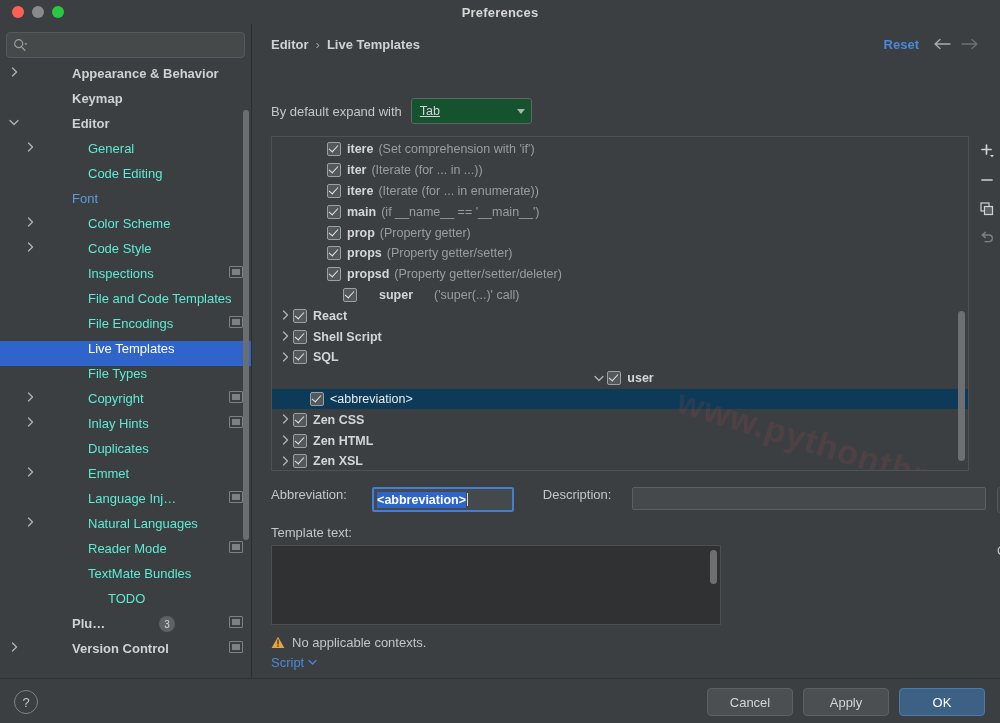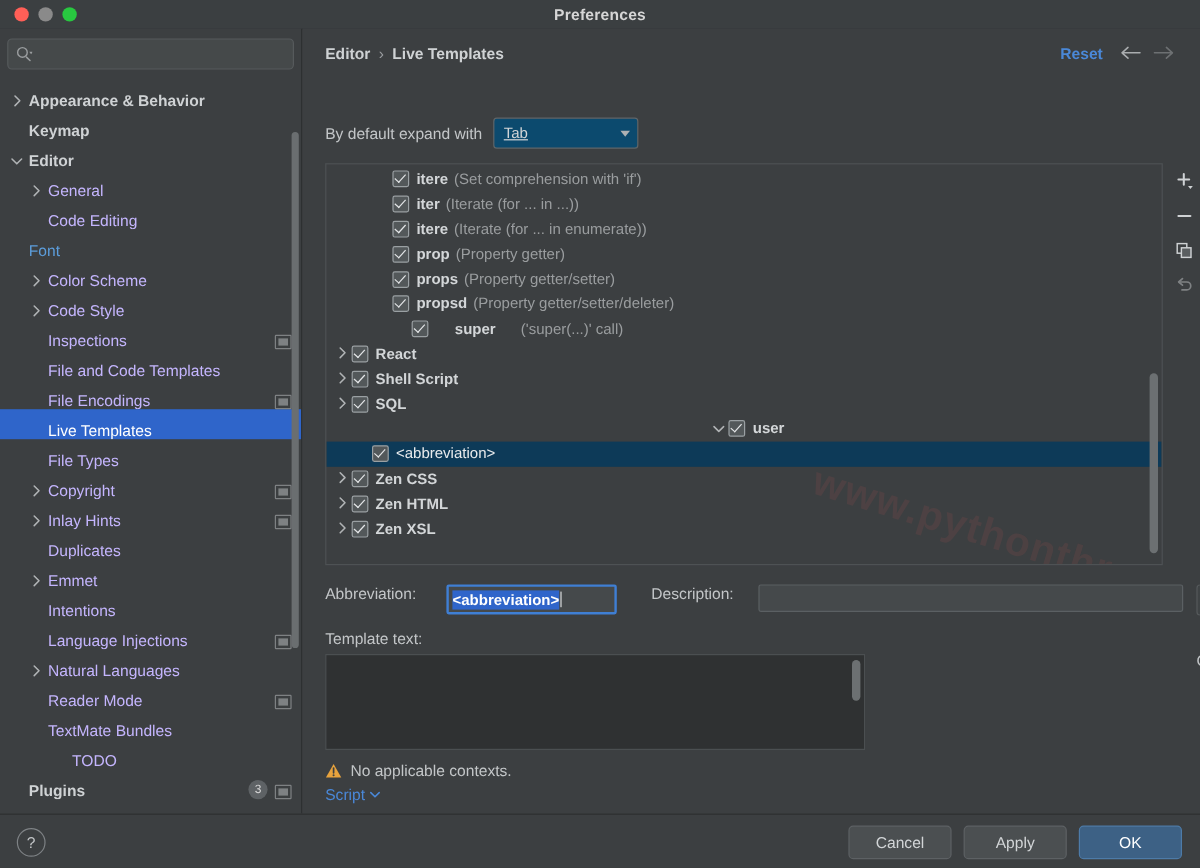--- a/index.html
+++ b/index.html
@@ -41,31 +41,31 @@
     height:24px;border:1px solid #565a5c;border-radius:4px;
     background:#45494a;display:flex;align-items:center;padding:0 6px;
   }
   .search-icon{width:14px;height:14px;flex:0 0 auto;opacity:.75;}
   .search-input{
     border:0;background:transparent;outline:none;flex:1;
     color:#c9c9c9;font-family:inherit;font-size:12px;margin-left:4px;
   }
   .tree{padding-top:2px;position:relative;}
   .tree-row{
-    height:25px;display:flex;align-items:flex-end;
-    padding-right:8px;cursor:default;white-space:nowrap;
+    height:25px;display:flex;align-items:flex-start;
+    padding-right:8px;cursor:default;white-space:nowrap;gap:48px;
   }
   .tree-row.sel{background:#2f65ca;}
   .tree-row.sel .tlabel{color:#ffffff;}
   .arrow{
     width:13px;height:13px;flex:0 0 auto;margin-right:3px;
     display:flex;align-items:center;justify-content:center;
   }
   .arrow svg{display:block;}
-  .tlabel{flex:1;font-size:13px;color:#c4b5fd;overflow:hidden;text-overflow:ellipsis;}
+  .tlabel{flex:1;font-size:13px;color:#5eead4;overflow:hidden;text-overflow:ellipsis;}
   .tlabel.bold{font-weight:bold;color:#cfd2d4;}
   .tlabel.link{color:#5c9ddb;}
   .badge{
     width:16px;height:16px;border-radius:50%;background:#5e6265;color:#d7d7d7;
     font-size:10px;display:flex;align-items:center;justify-content:center;margin-right:6px;
   }
   .chip{
     width:12px;height:10px;border:1px solid #8a8d8f;border-radius:1px;
     position:relative;flex:0 0 auto;opacity:.85;
   }
@@ -94,21 +94,21 @@
     position:absolute;right:81px;top:13px;font-size:13px;font-weight:bold;color:#4a88d8;cursor:pointer;
   }
   .navarrow{position:absolute;top:11px;width:20px;height:18px;display:flex;align-items:center;justify-content:center;}
   .navarrow.back{right:48px;}
   .navarrow.fwd{right:20px;opacity:.45;}
 
   .expandrow{position:absolute;left:19px;top:74px;display:flex;align-items:center;gap:9px;}
   .expandrow .lbl{font-size:13px;color:#c3c6c8;}
   .combo{
     height:24px;min-width:105px;border:1px solid #606568;border-radius:3px;
-    background:#0c4a6e;display:flex;align-items:center;padding:0 6px 0 8px;
+    background:#14532d;display:flex;align-items:center;padding:0 6px 0 8px;
     font-size:12.5px;color:#d2d5d7;cursor:pointer;justify-content:space-between;gap:14px;text-decoration:underline;
   }
   .caret{width:0;height:0;border-left:4px solid transparent;border-right:4px solid transparent;border-top:5px solid #aeb1b3;}
 
   
   .listbox{
     position:absolute;left:19px;top:112px;width:696px;height:333px;
     background:#3c3f41;border:1px solid #4e5254;overflow:hidden;
   }
   .lrow{height:20.8px;display:flex;align-items:center;padding-left:4px;white-space:nowrap;}
@@ -319,24 +319,20 @@
         <div class="tree-row" style="padding-left: 24px;">
           <span class="arrow">
             <svg width="13" height="13" viewBox="0 0 13 13">
               <path d="M4.5 2 L8.5 6 L4.5 10" fill="none" stroke="#b0b3b5" stroke-width="1.3" stroke-linecap="round" stroke-linejoin="round"></path>
             </svg>
           </span>
           <span class="tlabel">Emmet</span>
         </div>
         <div class="tree-row" style="padding-left: 24px;">
           <span class="arrow"></span>
-          <span class="tlabel">Intentions</span>
-        </div>
-        <div class="tree-row" style="padding-left: 24px;">
-          <span class="arrow"></span>
           <span class="tlabel">Language Injections</span>
           <span class="chip"></span>
         </div>
         <div class="tree-row" style="padding-left: 24px;">
           <span class="arrow">
             <svg width="13" height="13" viewBox="0 0 13 13">
               <path d="M4.5 2 L8.5 6 L4.5 10" fill="none" stroke="#b0b3b5" stroke-width="1.3" stroke-linecap="round" stroke-linejoin="round"></path>
             </svg>
           </span>
           <span class="tlabel">Natural Languages</span>
@@ -416,20 +412,26 @@
             <span class="larrow"></span>
             <span class="cb checked"></span>
             <span class="lname">iter</span>
             <span class="ldesc">(Iterate (for ... in ...))</span>
           </div>
           <div class="lrow" style="padding-left: 40px;">
             <span class="larrow"></span>
             <span class="cb checked"></span>
             <span class="lname">itere</span>
             <span class="ldesc">(Iterate (for ... in enumerate))</span>
+          </div>
+          <div class="lrow" style="padding-left: 40px;">
+            <span class="larrow"></span>
+            <span class="cb checked"></span>
+            <span class="lname">main</span>
+            <span class="ldesc">(if __name__ == '__main__')</span>
           </div>
           <div class="lrow" style="padding-left: 40px;">
             <span class="larrow"></span>
             <span class="cb checked"></span>
             <span class="lname">prop</span>
             <span class="ldesc">(Property getter)</span>
           </div>
           <div class="lrow" style="padding-left: 40px;">
             <span class="larrow"></span>
             <span class="cb checked"></span>

